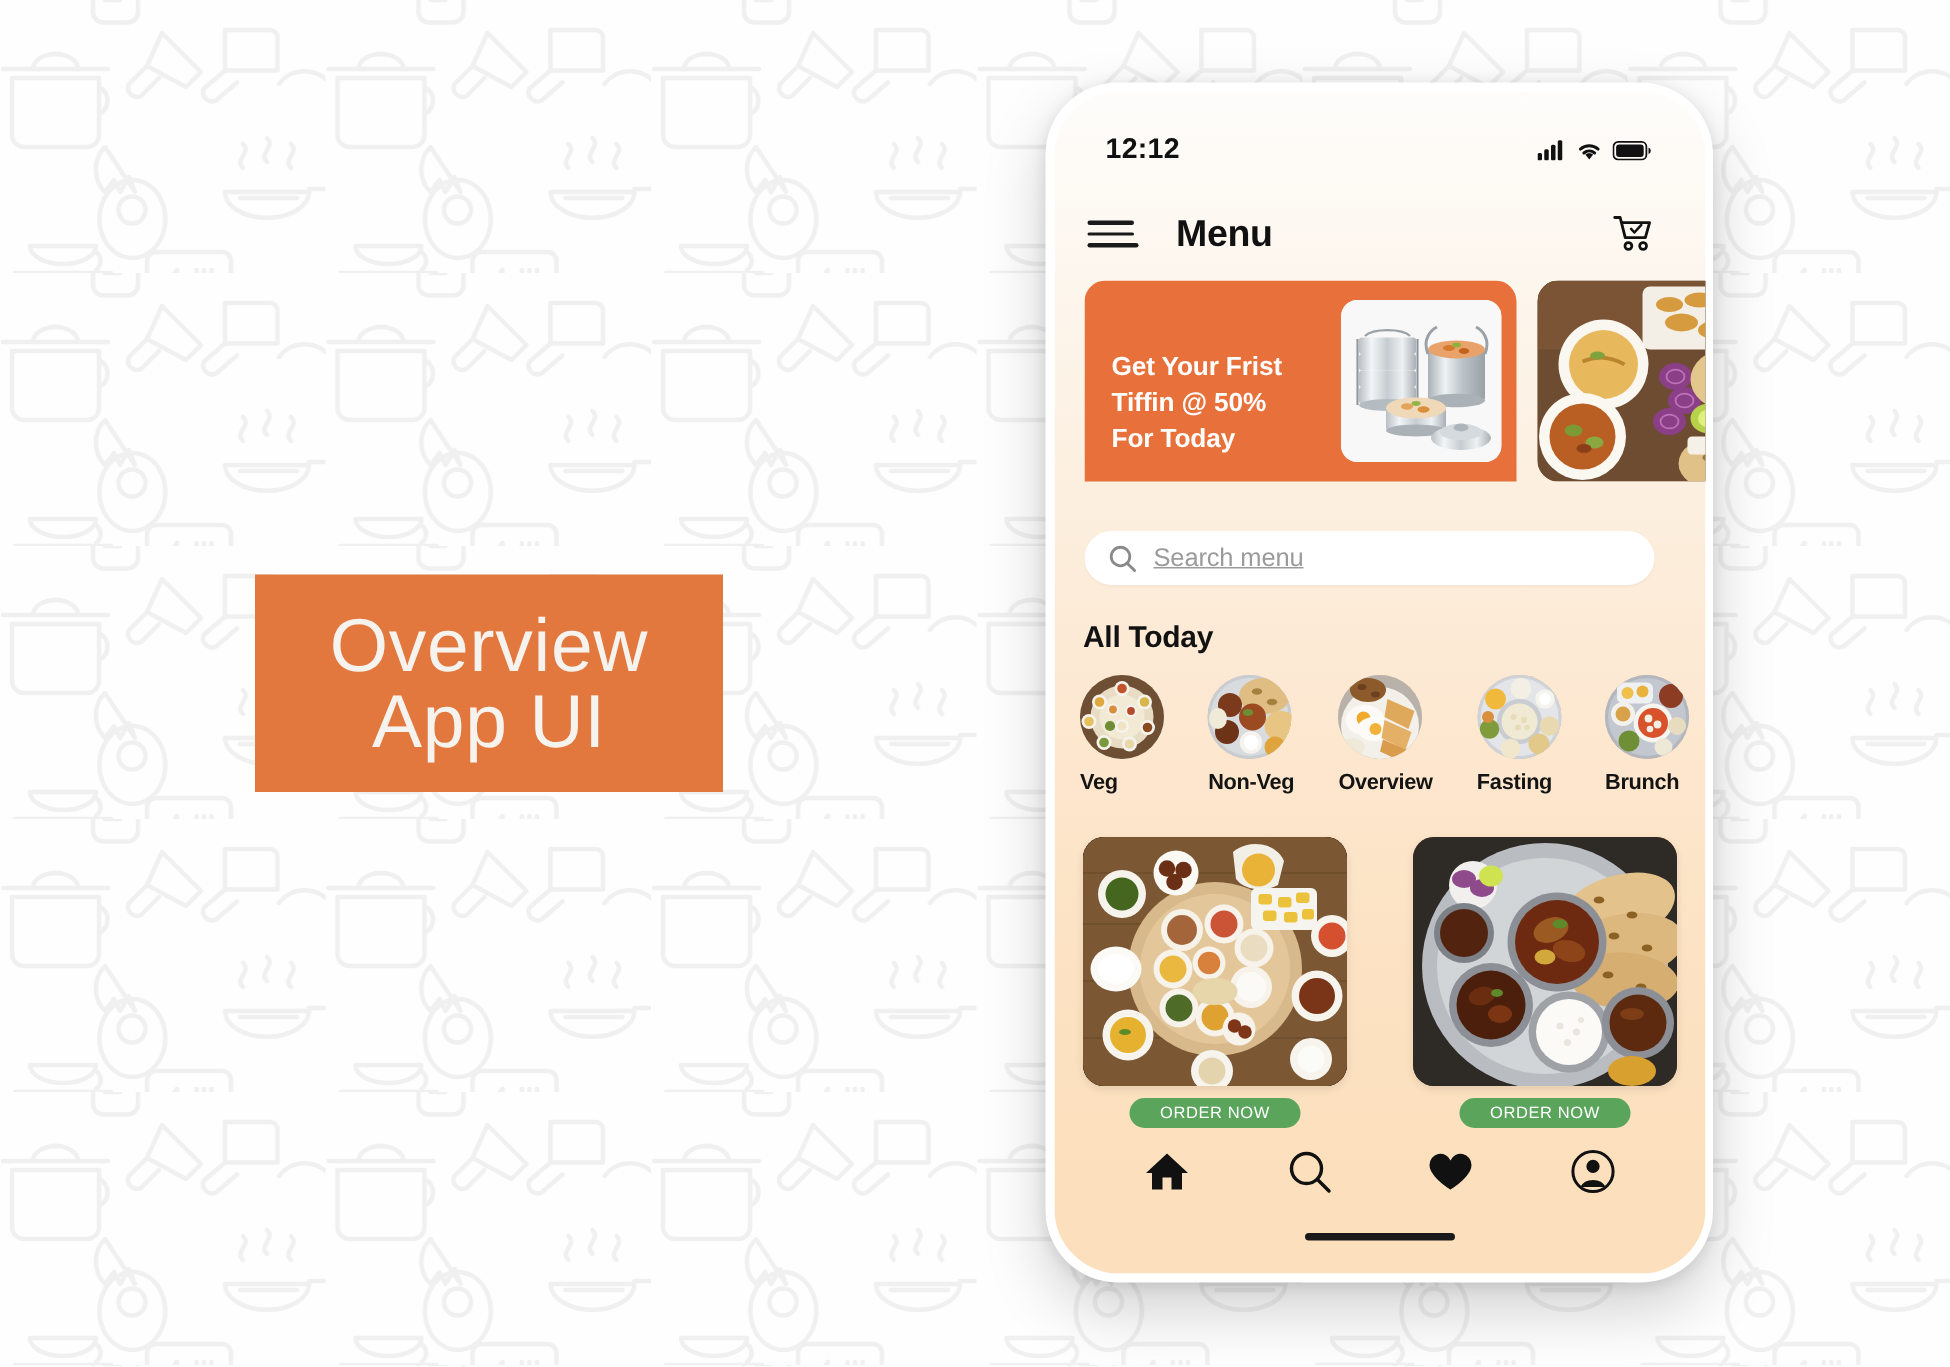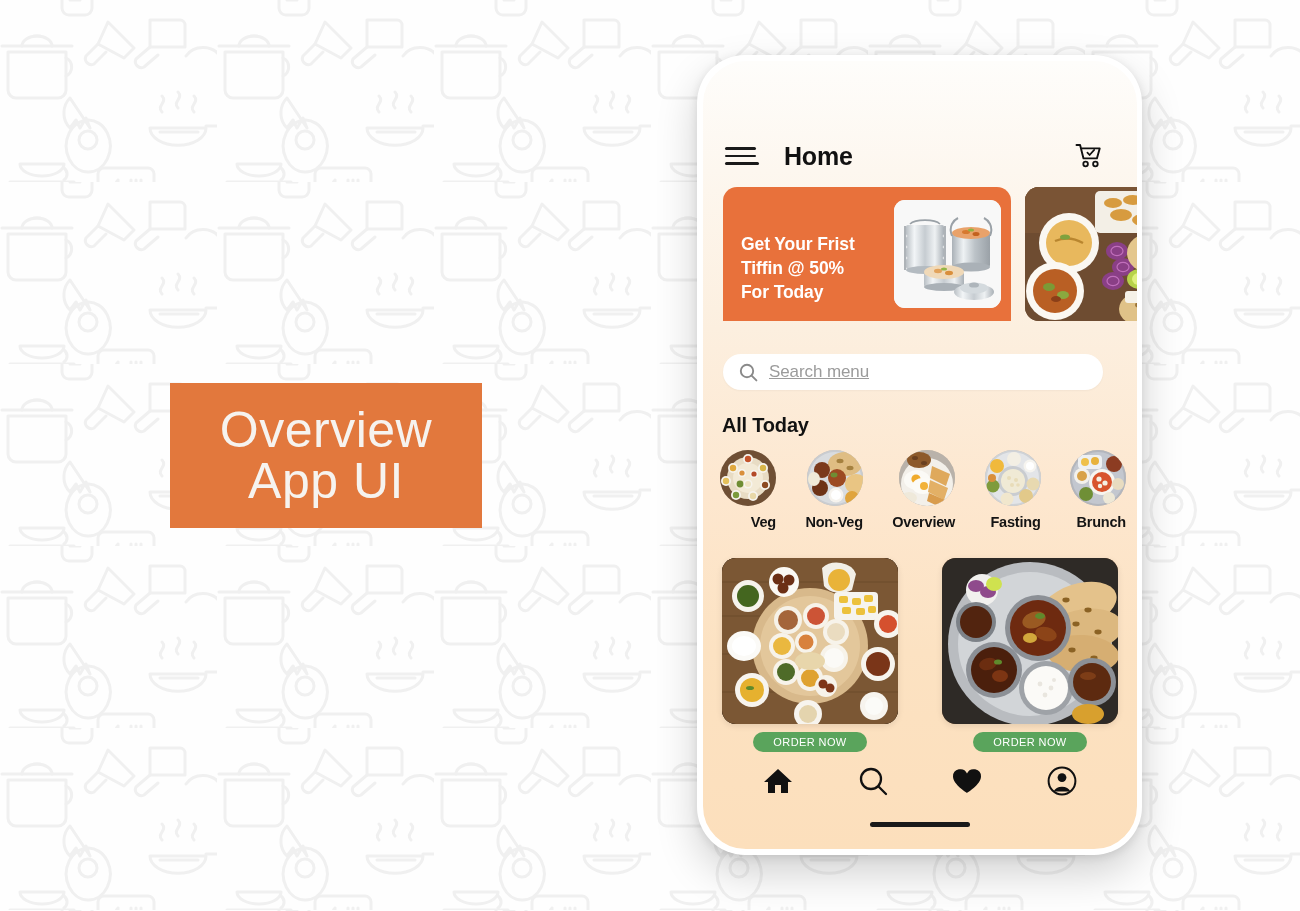--- a/index.html
+++ b/index.html
@@ -223,21 +223,21 @@
     top: 389px;
     left: 14px;
     right: 8px;
     display: flex;
     justify-content: space-between;
     padding: 0 3px;
   }
   .category-item {
     display: flex;
     flex-direction: column;
-    align-items: flex-end;
+    align-items: flex-start;
     gap: 8px;
     cursor: pointer;
   }
   .category-circle {
     width: 56px; height: 56px;
     border-radius: 50%;
     overflow: hidden;
     position: relative;
     background: #cdbfae;
   }
@@ -367,28 +367,49 @@
   </svg>
 
   <div id="overview-block">
     <div class="overview-line">Overview</div>
     <div class="overview-line">App UI</div>
   </div>
 
   <div id="phone-shadow"></div>
   <div id="phone">
 
+    <div id="status-bar">
+      <div id="status-time">12:12</div>
+      <div id="status-icons">
+        <svg width="19" height="14" viewBox="0 0 19 14">
+          <rect x="0" y="9" width="3" height="5" rx="1" fill="#111"></rect>
+          <rect x="4.5" y="6.5" width="3" height="7.5" rx="1" fill="#111"></rect>
+          <rect x="9" y="3.5" width="3" height="10.5" rx="1" fill="#111"></rect>
+          <rect x="13.5" y="0.5" width="3" height="13.5" rx="1" fill="#111"></rect>
+        </svg>
+        <svg width="17" height="13" viewBox="0 0 17 13">
+          <path d="M8.5 12.3 l2.6 -3.3 a4.1 4.1 0 0 0 -5.2 0 z" fill="#111"></path>
+          <path d="M2.6 5.4 a9 9 0 0 1 11.8 0" stroke="#111" stroke-width="2" fill="none" stroke-linecap="round"></path>
+          <path d="M4.9 8.0 a5.6 5.6 0 0 1 7.2 0" stroke="#111" stroke-width="2" fill="none" stroke-linecap="round"></path>
+        </svg>
+        <svg width="26" height="13" viewBox="0 0 26 13">
+          <rect x="0.6" y="0.6" width="22" height="11.8" rx="3.2" stroke="#111" stroke-width="1.2" fill="none"></rect>
+          <rect x="2.4" y="2.4" width="18.4" height="8.2" rx="2" fill="#111"></rect>
+          <path d="M24 4.4 v4.2 a2.2 2.2 0 0 0 0 -4.2 z" fill="#111"></path>
+        </svg>
+      </div>
+    </div>
 
     <div id="app-bar">
       <div id="hamburger">
         <span></span>
           <span></span>
           <span></span>
       </div>
-      <div id="app-title">Home</div>
+      <div id="app-title">Menu</div>
       <div id="cart-button">
         <svg width="28" height="26" viewBox="0 0 28 26">
           <path d="M1.5 2 h3.6 l3.4 13.4 h13.4 l2.8 -10 h-18" stroke="#111" stroke-width="1.9" fill="none" stroke-linecap="round" stroke-linejoin="round"></path>
           <path d="M12.4 9.6 l2.2 2.4 4.6 -5.1" stroke="#111" stroke-width="1.7" fill="none" stroke-linecap="round" stroke-linejoin="round"></path>
           <circle cx="10.6" cy="21" r="2.3" stroke="#111" stroke-width="1.8" fill="none"></circle>
           <circle cx="20.4" cy="21" r="2.3" stroke="#111" stroke-width="1.8" fill="none"></circle>
         </svg>
       </div>
     </div>
 

